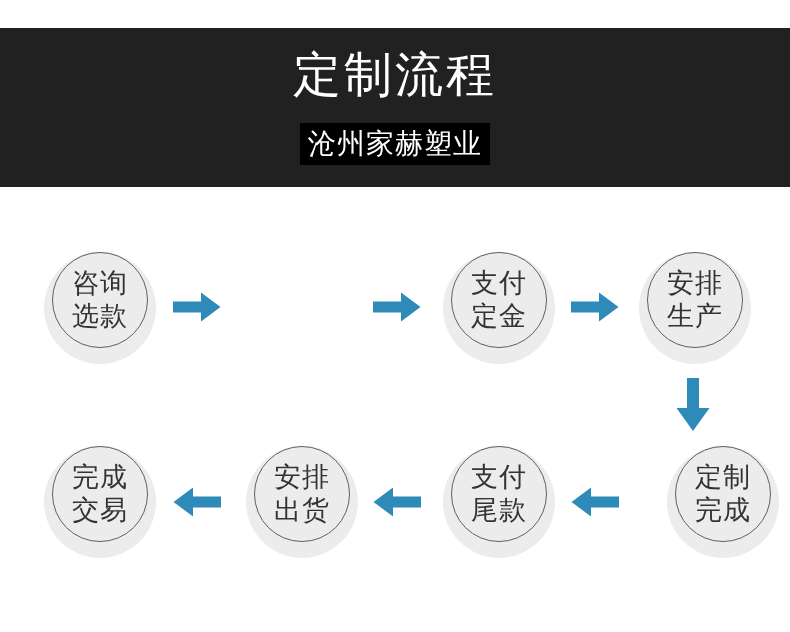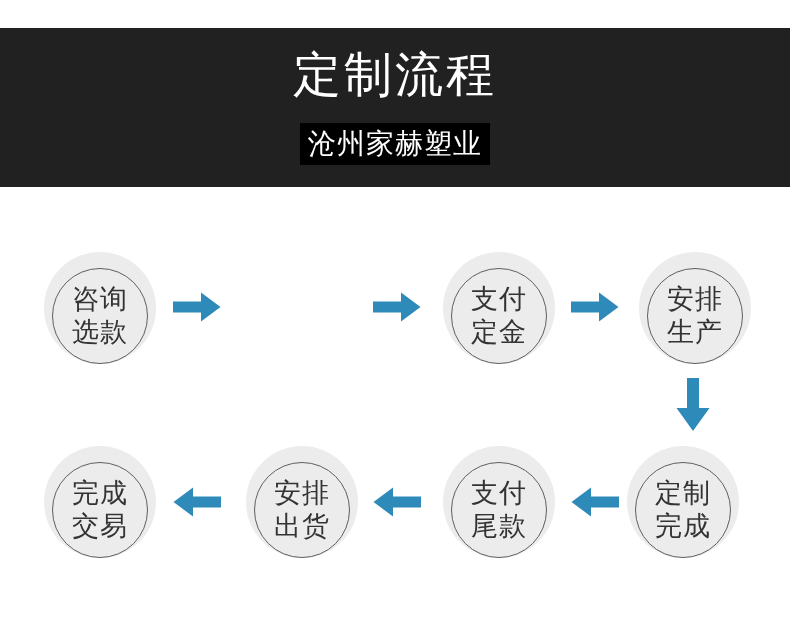--- a/index.html
+++ b/index.html
@@ -45,21 +45,21 @@
     line-height:1.3;
     letter-spacing:1px;
     padding:3px 8px;
   }
   
   .step{
     position:absolute;
     width:112px;height:112px;
     border-radius:50%;
     background:var(--circle-bg);
-    display:flex;align-items:flex-end;justify-content:center;
+    display:flex;align-items:flex-start;justify-content:center;
   }
   .ring{
     width:96px;height:96px;
     border-radius:50%;
     border:1px solid var(--circle-ring);
     display:flex;flex-direction:column;
     align-items:center;justify-content:center;
   }
   .ln{
     display:block;
@@ -128,21 +128,21 @@
       <span class="ln">安排</span>
       <span class="ln">出货</span>
     </div>
   </div>
   <div class="step" style="left:443px;top:446px">
     <div class="ring">
       <span class="ln">支付</span>
       <span class="ln">尾款</span>
     </div>
   </div>
-  <div class="step" style="left:627px;top:446px">
+  <div class="step" style="left:667px;top:446px">
     <div class="ring">
       <span class="ln">定制</span>
       <span class="ln">完成</span>
     </div>
   </div>
 
   <svg class="arrow" style="left:173px;top:486px" width="48" height="32" viewBox="0 0 48 32">
     <polygon points="48,10.5 20,10.5 20,1.5 0.5,16 20,30.5 20,21.5 48,21.5"></polygon>
   </svg>
   <svg class="arrow" style="left:373px;top:486px" width="48" height="32" viewBox="0 0 48 32">

